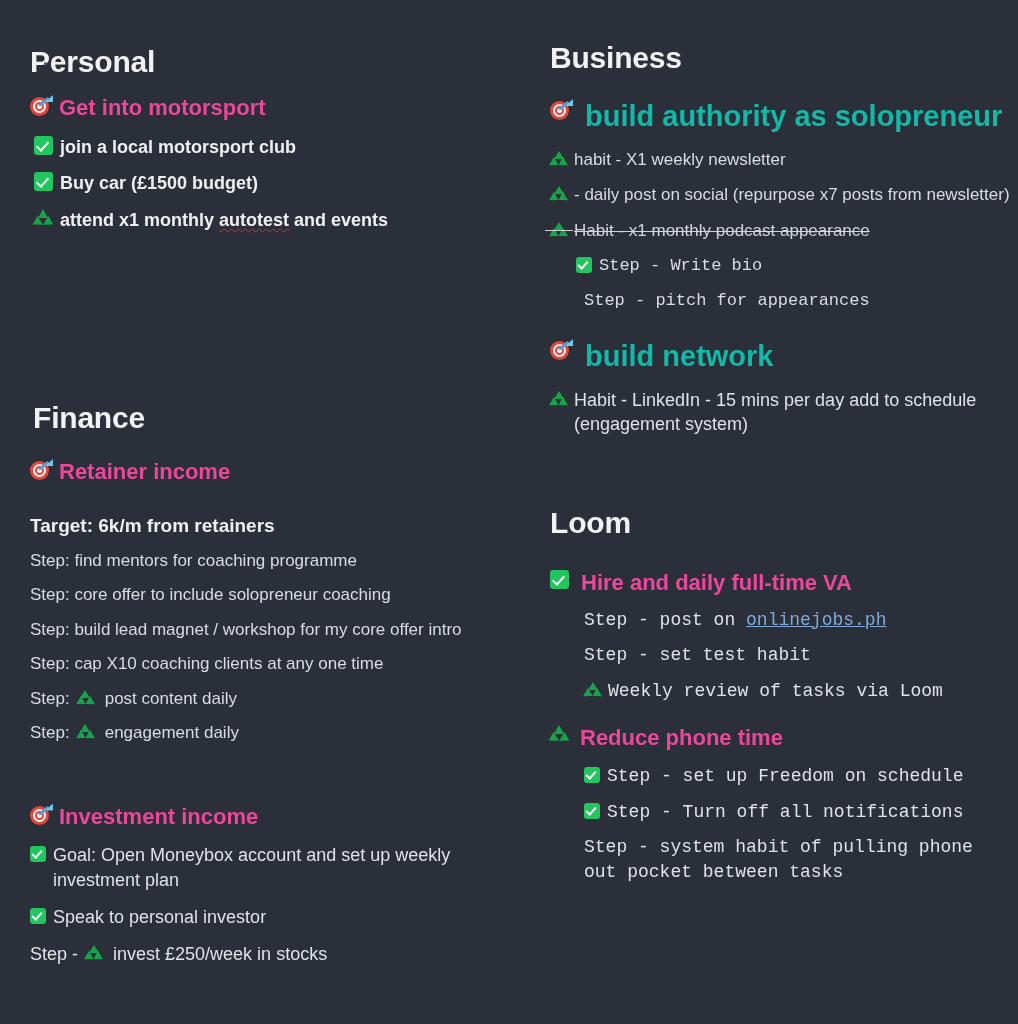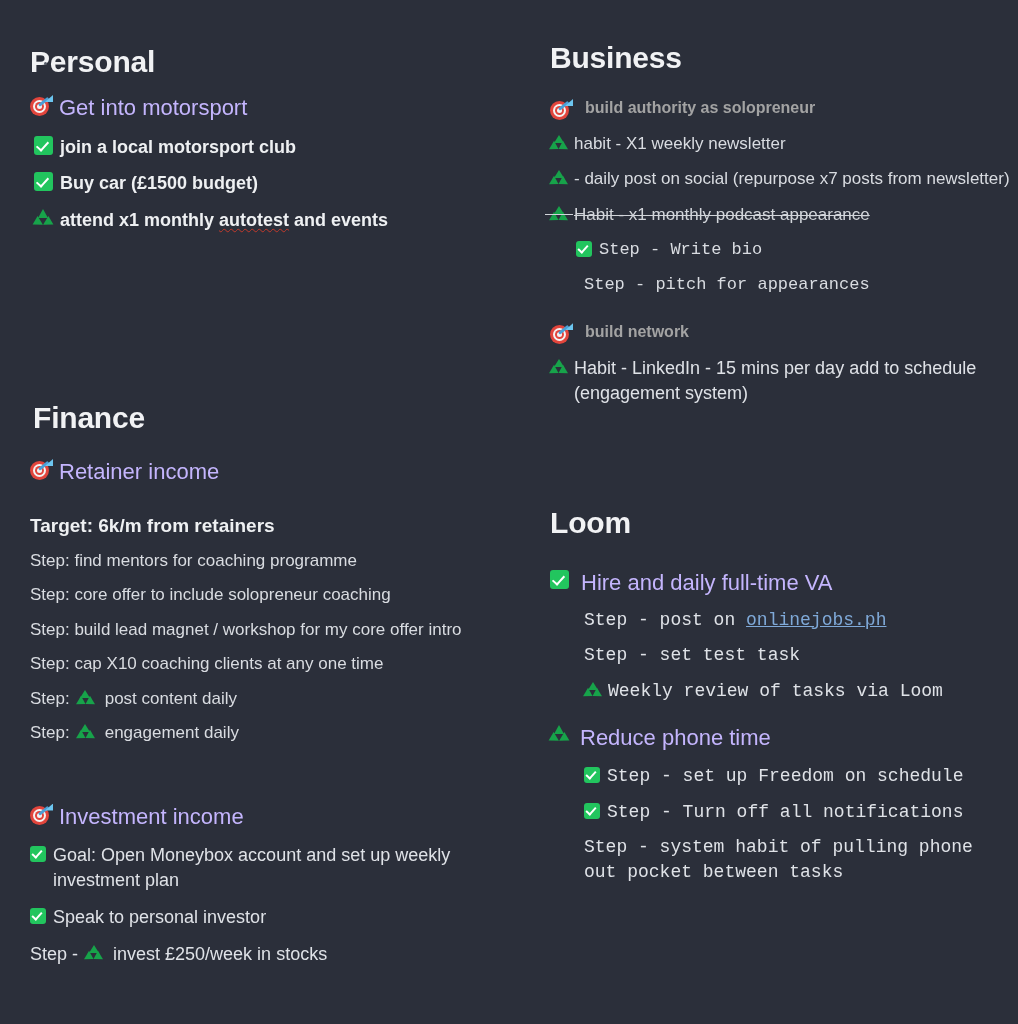--- a/index.html
+++ b/index.html
@@ -124,28 +124,28 @@
   .ico-recycle .c { left: 8px;  top: 9px; transform: rotate(240deg); }
   .ico-recycle.sm { width: 17px; height: 16px; top: 3px; }
   .ico-recycle.sm span { border-left-width: 5px; border-right-width: 5px; border-bottom-width: 8px; }
   .ico-recycle.sm .a { left: 3.5px; top: 0px; }
   .ico-recycle.sm .b { left: 0px;  top: 8px; }
   .ico-recycle.sm .c { left: 7px;  top: 8px; }
 
   
   .t-goal {
     font-size: 22px;
-    font-weight: normal;
-    color: #c4b5fd;
+    font-weight: bold;
+    color: #ec4899;
     line-height: 1.3;
   }
   .t-goal-lg {
-    font-size: 16px;
+    font-size: 29px;
     font-weight: bold;
-    color: #a3a3a3;
+    color: #14b8a6;
     line-height: 1.3;
   }
   .t-bold {
     font-size: 18px;
     font-weight: bold;
     color: #eef0f2;
   }
   .t-body {
     font-size: 17px;
     font-weight: normal;
@@ -400,21 +400,21 @@
       <div class="row" style="margin-top:28px;">
         <span class="ico ico-check"></span>
         <span class="txt t-goal" style="margin-left:5px;">Hire and daily full-time VA</span>
       </div>
 
       <div class="row indent-1" style="margin-top:10px;padding-left:34px;">
         <span class="txt t-body-lg"><span>Step - post on </span><span class="link">onlinejobs.ph</span></span>
       </div>
 
       <div class="row indent-1" style="margin-top:11px;padding-left:34px;">
-        <span class="txt t-body-lg">Step - set test task</span>
+        <span class="txt t-body-lg">Step - set test habit</span>
       </div>
 
       <div class="row indent-1" style="margin-top:11px;padding-left:34px;">
         <span class="ico ico-recycle sm">
           <span class="a"></span>
             <span class="b"></span>
             <span class="c"></span>
         </span>
         <span class="txt t-body-lg">Weekly review of tasks via Loom</span>
       </div>

